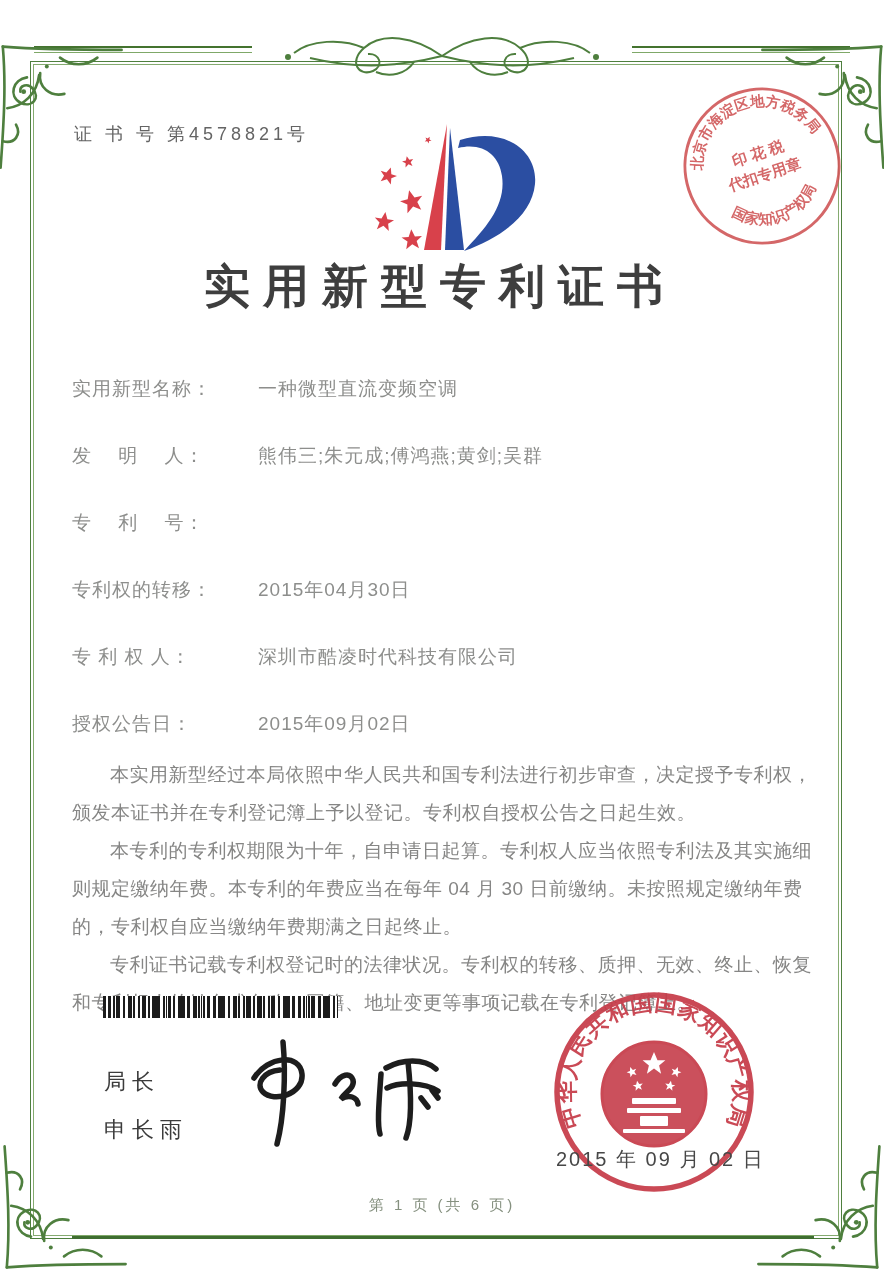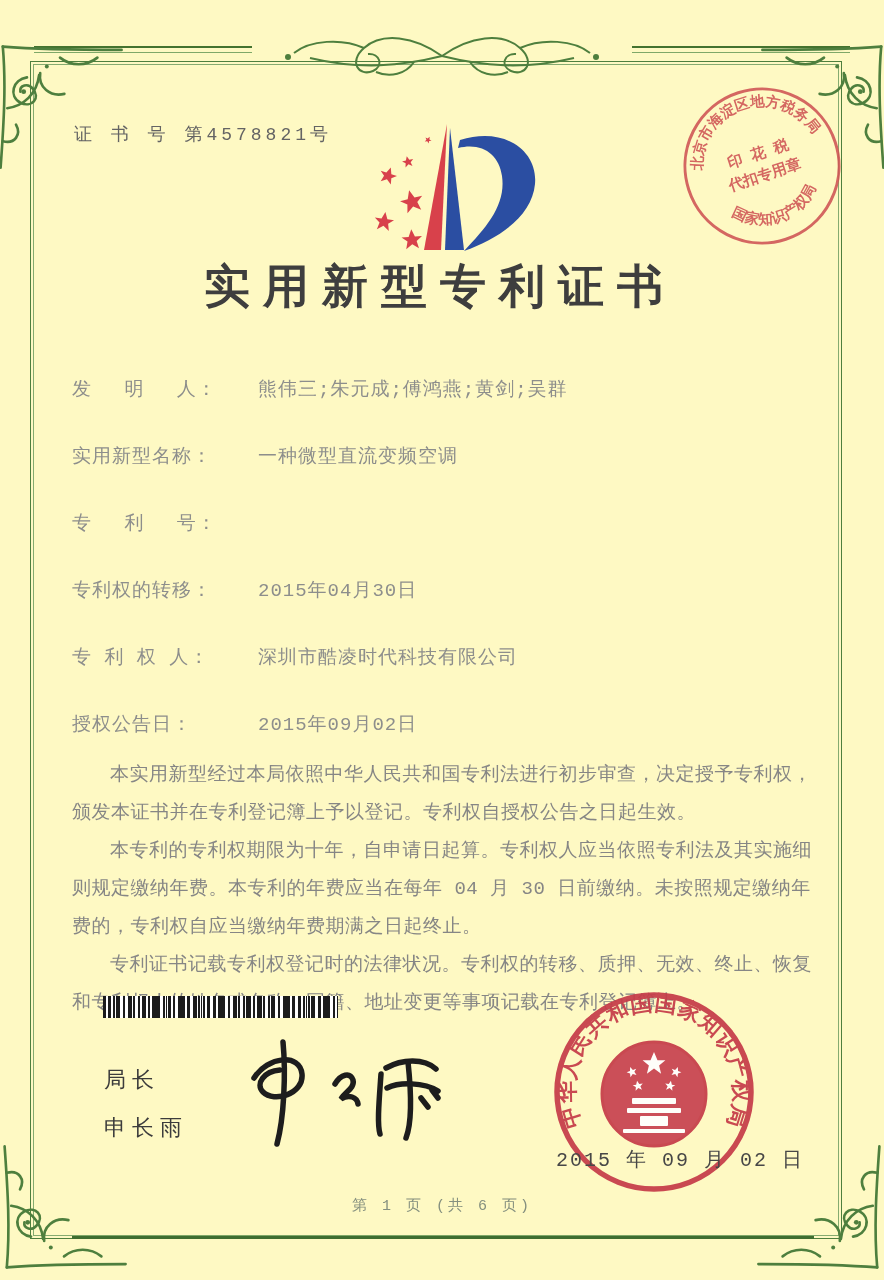--- a/index.html
+++ b/index.html
@@ -1,17 +1,17 @@
 <!DOCTYPE html>
 <html><head>
 <meta charset="utf-8">
 <style>
   html,body{margin:0;padding:0;background:#e8e8e4;}
-  #page{position:relative;width:884px;height:1280px;margin:0 auto;background:#fef9c3;
-        font-family:Liberation Mono, monospace;overflow:hidden;}
+  #page{position:relative;width:884px;height:1280px;margin:0 auto;background:#ffffff;
+        font-family:Liberation Sans, sans-serif;overflow:hidden;}
 
   
   .inner-frame{position:absolute;left:30px;top:61px;width:810px;height:1176px;
                border:1.5px solid #4e7f3e;}
   .inner-frame::after{content:"";position:absolute;inset:2px;border:1px solid #85ab70;}
   .orn-line{position:absolute;height:4px;border-top:2px solid #44732f;border-bottom:1px solid #7fa868;}
   .orn-line.tl{left:34px;top:46px;width:218px;}
   .orn-line.tr{left:632px;top:46px;width:218px;}
   .bottom-heavy{position:absolute;left:72px;top:1235px;width:742px;height:3px;background:#3f6e31;
                 border-top:1px solid #7fa868;}
@@ -127,26 +127,26 @@
       <textPath href="#taxBot" startOffset="50%" text-anchor="middle">国家知识产权局</textPath>
     </text>
     <text x="90" y="82" text-anchor="middle" font-size="15" fill="#cf5354" font-weight="bold">印 花 税</text>
     <text x="90" y="104" text-anchor="middle" font-size="15" fill="#cf5354" font-weight="bold">代扣专用章</text>
   </svg>
 
   <div class="doc-title">实用新型专利证书</div>
 
   <div class="fields">
     <div class="field-row">
+      <span class="field-label">实用新型名称：</span>
+      <span class="field-value">一种微型直流变频空调</span>
+    </div>
+    <div class="field-row">
       <span class="field-label">发　 明　 人：</span>
       <span class="field-value">熊伟三;朱元成;傅鸿燕;黄剑;吴群</span>
-    </div>
-    <div class="field-row">
-      <span class="field-label">实用新型名称：</span>
-      <span class="field-value">一种微型直流变频空调</span>
     </div>
     <div class="field-row">
       <span class="field-label">专　 利　 号：</span>
     </div>
     <div class="field-row">
       <span class="field-label">专利权的转移：</span>
       <span class="field-value">2015年04月30日</span>
     </div>
     <div class="field-row">
       <span class="field-label">专 利 权 人：</span>

